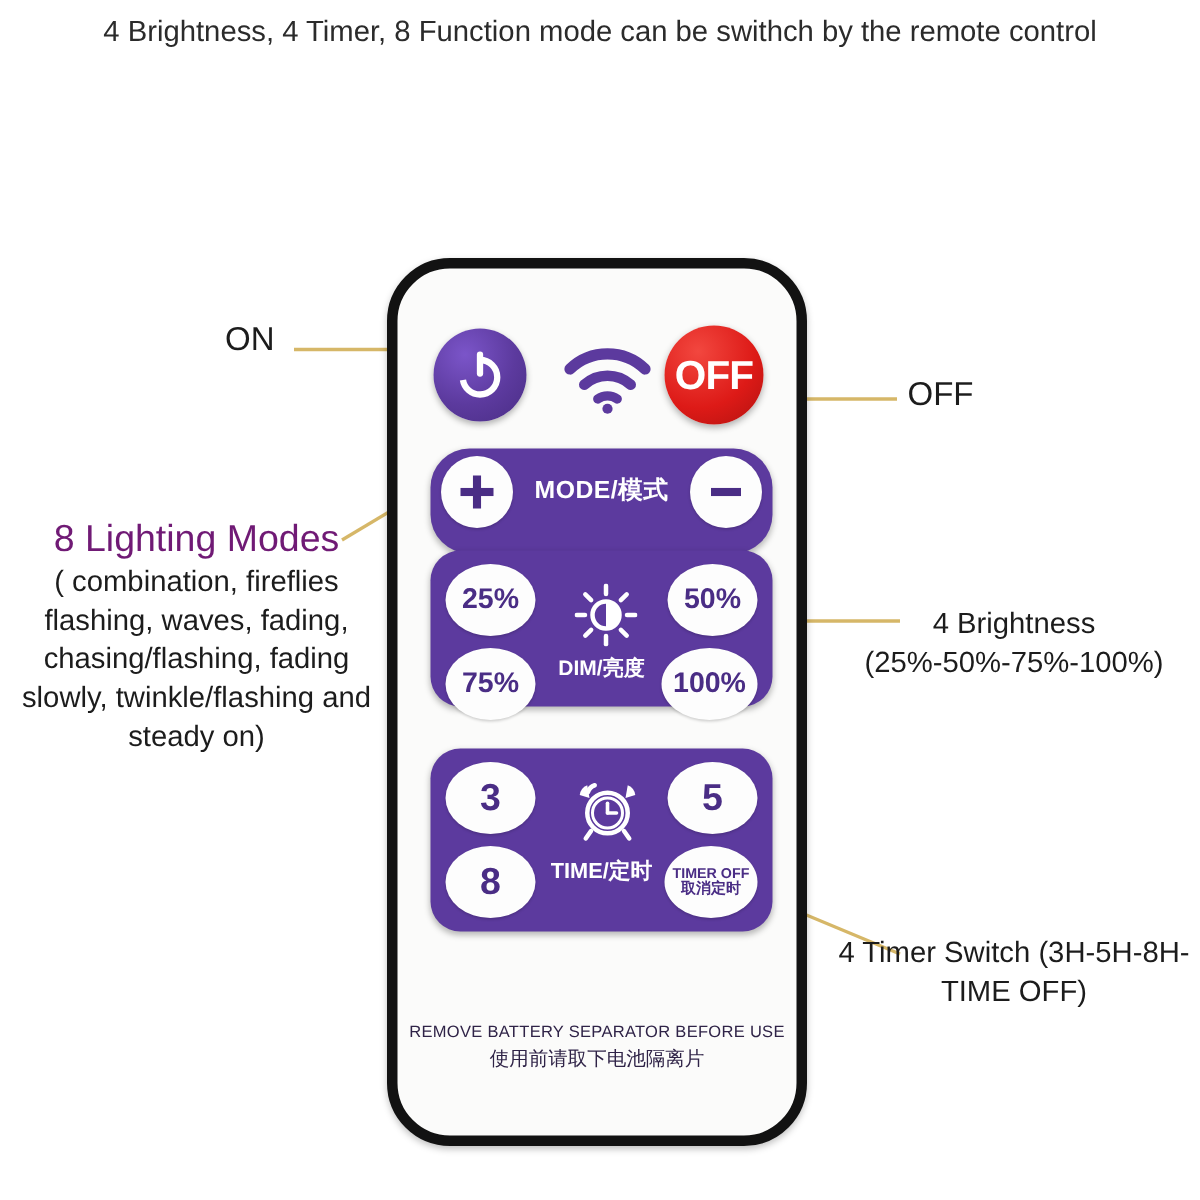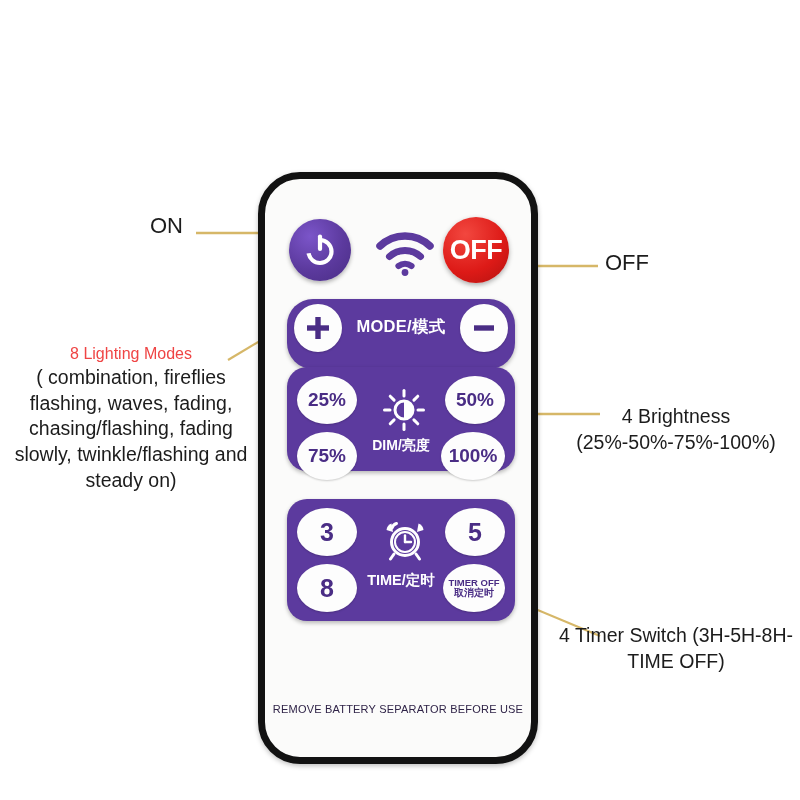--- a/index.html
+++ b/index.html
@@ -201,22 +201,22 @@
   #callout-off  { left: 605px; top: 250px; font-size: 22px; }
 
   #callout-modes {
     left: 6px; top: 345px;
     width: 250px;
     text-align: center;
     white-space: normal;
   }
   #callout-modes .head {
     display: block;
-    color: #ef4444;
-    font-size: 16px;
+    color: #701a75;
+    font-size: 25px;
     margin-bottom: 2px;
   }
   #callout-modes .body {
     display: block;
     font-size: 19.5px;
     line-height: 1.32;
     color: #1c1c1c;
   }
 
   #callout-brightness {
@@ -240,20 +240,21 @@
     position: absolute;
     left: 0; top: 0;
     width: 800px; height: 800px;
     pointer-events: none;
   }
 </style>
 </head>
 <body>
 
 <div id="header">
+  <p id="subtitle">4 Brightness, 4 Timer, 8 Function mode can be swithch by the remote control</p>
 </div>
 
 <svg id="leader-lines">
 
   <line x1="196" y1="233" x2="300" y2="233" stroke="#D6B768" stroke-width="2.4"></line>
 
   <line x1="498" y1="266" x2="598" y2="266" stroke="#D6B768" stroke-width="2.4"></line>
 
   <line x1="320" y1="305" x2="228" y2="360" stroke="#D6B768" stroke-width="2.2"></line>
 
@@ -353,20 +354,21 @@
         <line x1="22" y1="25" x2="28" y2="25" stroke="#ffffff" stroke-width="2.4" stroke-linecap="round"></line>
         <line x1="11" y1="37" x2="7.5" y2="42" stroke="#ffffff" stroke-width="3" stroke-linecap="round"></line>
         <line x1="33" y1="37" x2="36.5" y2="42" stroke="#ffffff" stroke-width="3" stroke-linecap="round"></line>
       </svg>
     </span>
     <div id="timer-label">TIME/定时</div>
   </div>
 
   <div id="remote-footer">
     <div id="footer-en">REMOVE BATTERY SEPARATOR BEFORE USE</div>
+    <div id="footer-cn">使用前请取下电池隔离片</div>
   </div>
 </div>
 
 <div id="callout-on" class="callout-text">ON</div>
 <div id="callout-off" class="callout-text">OFF</div>
 
 <div id="callout-modes" class="callout-text">
   <span class="head">8 Lighting Modes</span>
   <span class="body">( combination, fireflies flashing, waves, fading, chasing/flashing, fading slowly, twinkle/flashing and steady on)</span>
 </div>

